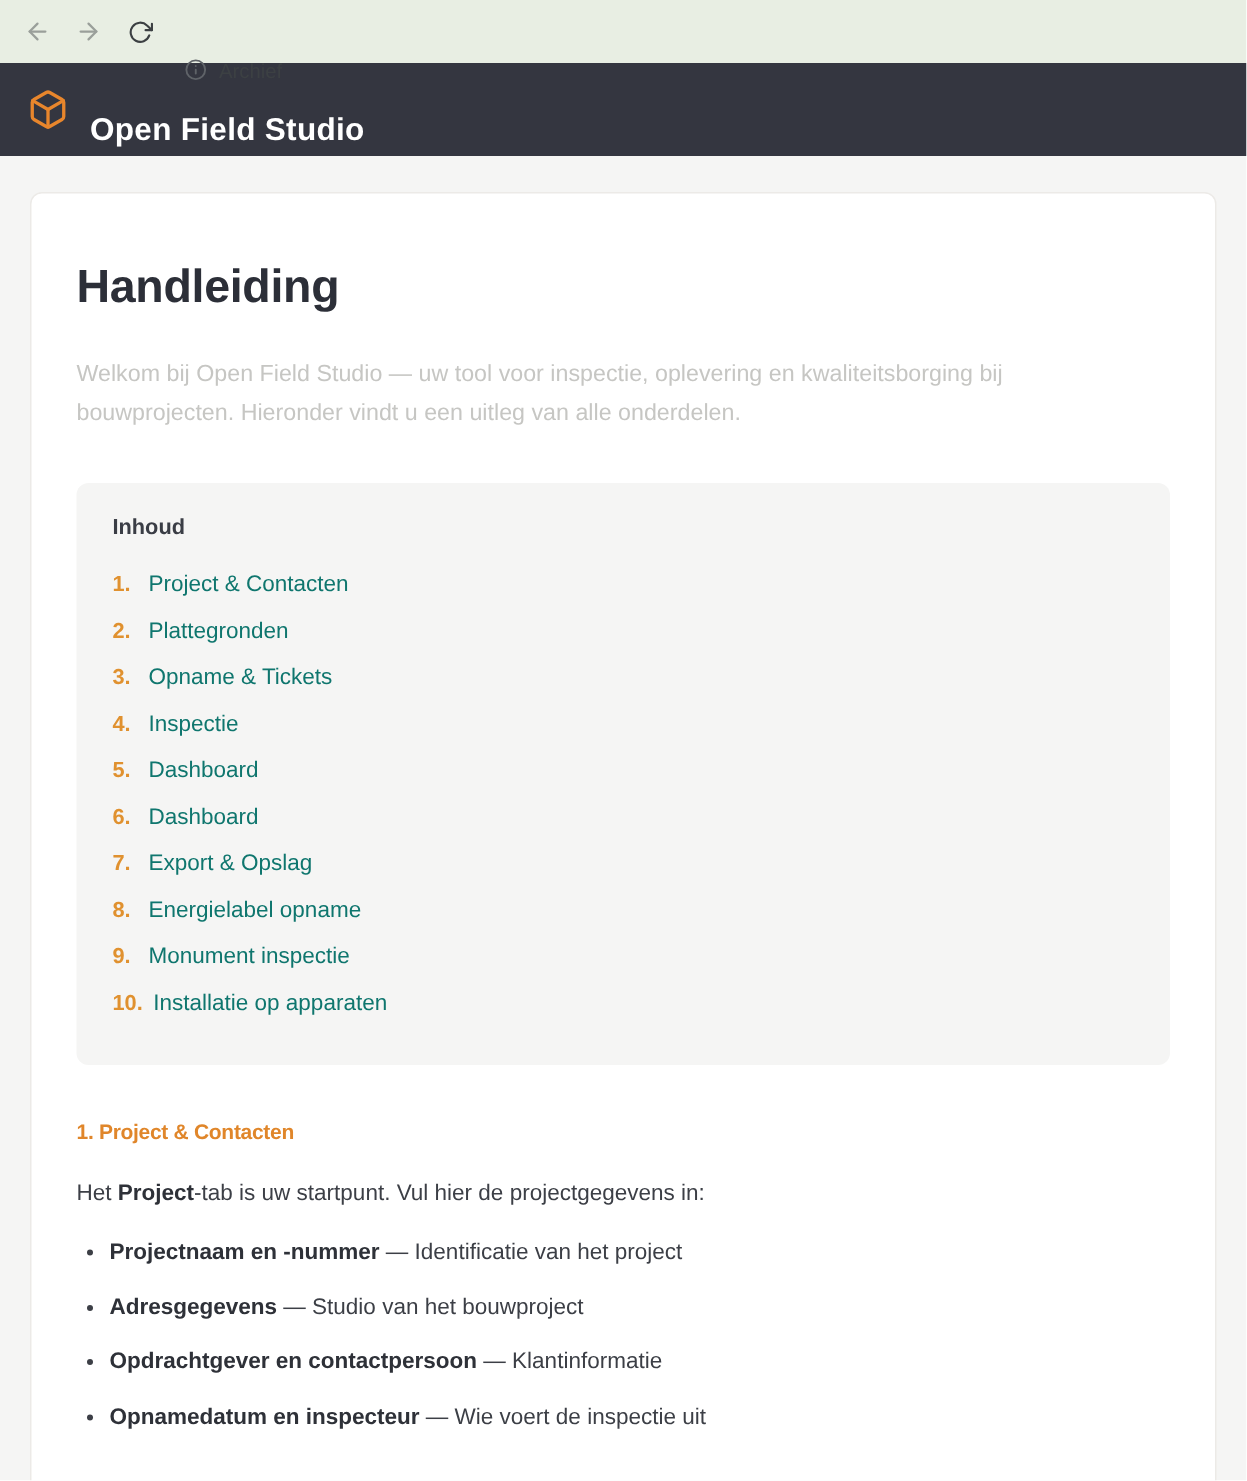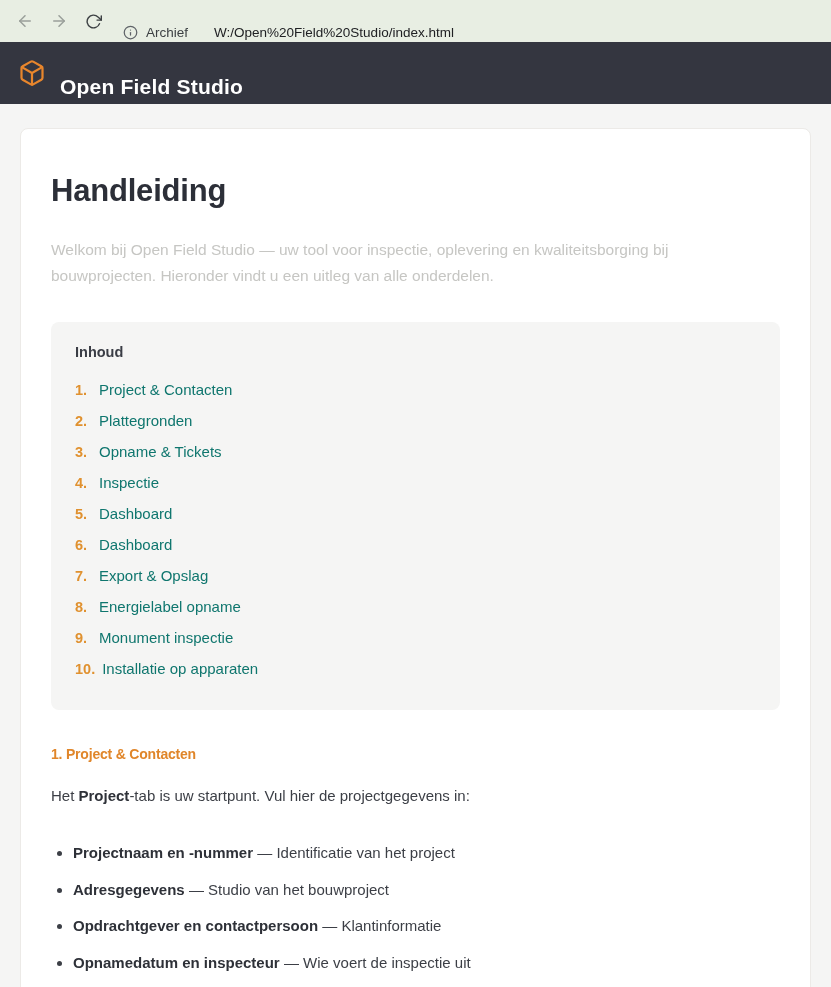--- a/index.html
+++ b/index.html
@@ -33,21 +33,21 @@
     flex: 0 0 auto;
   }
   .nav-btn svg { display: block; }
   .nav-btn.disabled { opacity: 0.45; }
 
   .omnibox {
     flex: 1 1 auto;
     height: 30px;
     margin-left: 6px;
     display: flex;
-    align-items: flex-start;
+    align-items: flex-end;
     gap: 8px;
     font-size: 13.5px;
     color: #202124;
     padding-left: 4px;
     margin-top: 37px;
   }
   .info-icon {
     width: 16px; height: 16px;
     flex: 0 0 auto;
     display: flex; align-items: center; justify-content: center;
@@ -163,21 +163,21 @@
     margin: 36px 0 0 0;
     letter-spacing: -0.2px;
   }
   .section-intro {
     margin: 22px 0 0 0;
     font-size: 15px;
     color: #3c3f46;
     line-height: 1.6;
   }
   .bullets {
-    margin: 34px 0 0 0;
+    margin: 16px 0 0 0;
     padding-left: 22px;
   }
   .bullets li {
     font-size: 15px;
     color: #3c3f46;
     line-height: 1.5;
     margin-bottom: 14px;
   }
   .b { font-weight: bold; color: #2e3138; }
 </style>
@@ -206,21 +206,20 @@
 
   <div class="omnibox">
     <span class="info-icon">
       <svg width="15" height="15" viewBox="0 0 24 24" fill="none" stroke="currentColor" stroke-width="2" stroke-linecap="round" stroke-linejoin="round">
         <circle cx="12" cy="12" r="10"></circle>
           <line x1="12" y1="16" x2="12" y2="12"></line>
           <line x1="12" y1="8" x2="12.01" y2="8"></line>
       </svg>
     </span>
     <span class="omnibox-chip">Archief</span>
-    <span class="omnibox-url">W:/Open%20Field%20Studio/index.html</span>
   </div>
 </div>
 
 <div class="app-header">
   <span class="logo-mark">
     <svg width="28" height="28" viewBox="0 0 24 24" fill="none" stroke="currentColor" stroke-width="1.9" stroke-linecap="round" stroke-linejoin="round">
       <path d="M21 16V8a2 2 0 0 0-1-1.73l-7-4a2 2 0 0 0-2 0l-7 4A2 2 0 0 0 3 8v8a2 2 0 0 0 1 1.73l7 4a2 2 0 0 0 2 0l7-4A2 2 0 0 0 21 16z"></path>
       <polyline points="3.27 6.96 12 12.01 20.73 6.96"></polyline>
       <line x1="12" y1="22.08" x2="12" y2="12"></line>
     </svg>

